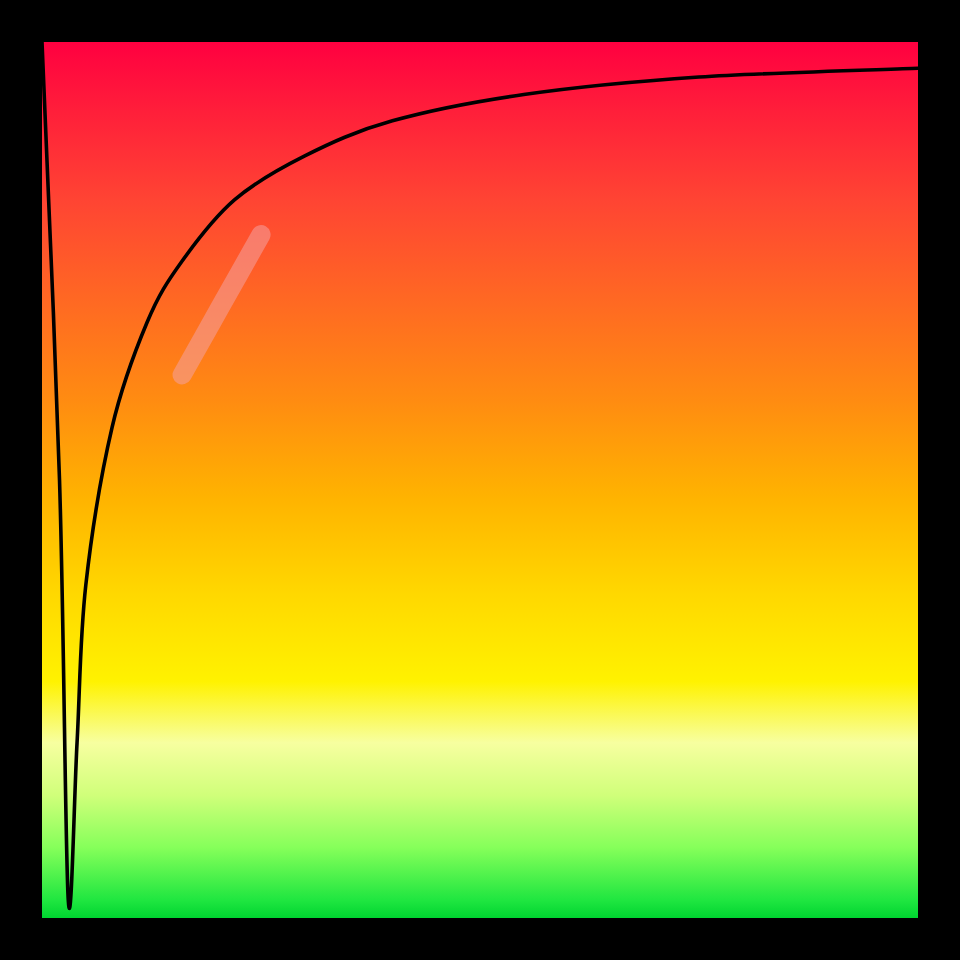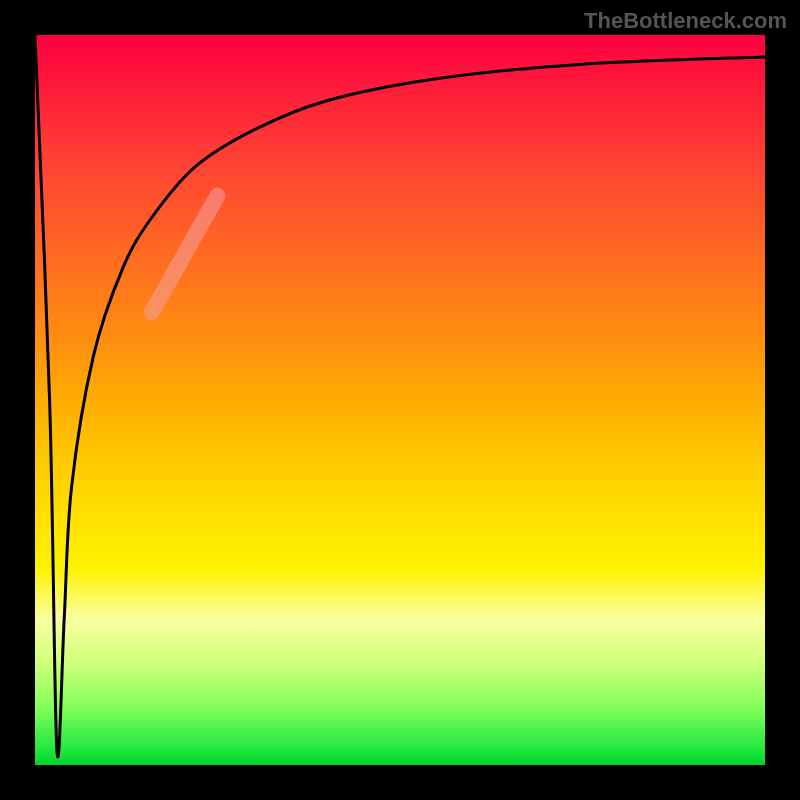--- a/index.html
+++ b/index.html
@@ -59,15 +59,14 @@
 
     <svg class="curve-svg" viewBox="0 0 730 730" preserveAspectRatio="none">
 
       <path d="M 116.8 277.4 C 122.3 267.7, 138.7 238.5, 149.6 219.0 C 160.6 199.5, 177.0 170.3, 182.5 160.6" id="hl-path" stroke="#f4a0a0" stroke-opacity="0.55" stroke-width="16" stroke-linecap="round" fill="none"></path>
 
       <path d="M 0.0 0.0 C 2.4 60.8, 10.9 245.8, 14.6 365.0 C 18.3 484.2, 19.5 678.9, 21.9 715.4 C 24.3 751.9, 26.8 627.8, 29.2 584.0 C 31.6 540.2, 31.6 496.4, 36.5 452.6 C 41.4 408.8, 49.9 357.7, 58.4 321.2 C 66.9 284.7, 77.9 256.7, 87.6 233.6 C 97.3 210.5, 104.6 199.5, 116.8 182.5 C 129.0 165.5, 143.6 146.0, 160.6 131.4 C 177.6 116.8, 197.1 105.9, 219.0 94.9 C 240.9 83.9, 261.6 74.2, 292.0 65.7 C 322.4 57.2, 358.9 49.9, 401.5 43.8 C 444.1 37.7, 492.8 32.9, 547.5 29.2 C 602.3 25.6, 699.6 23.1, 730.0 21.9" id="main-path" stroke="#000" stroke-width="3" fill="none" stroke-linejoin="round" stroke-linecap="round"></path>
     </svg>
 
   </div>
 
-  <div class="watermark" id="wm" style="right: 13px; top: 8px;">TheBottleneck.com</div>
 
 </div>
 
 </body></html>

